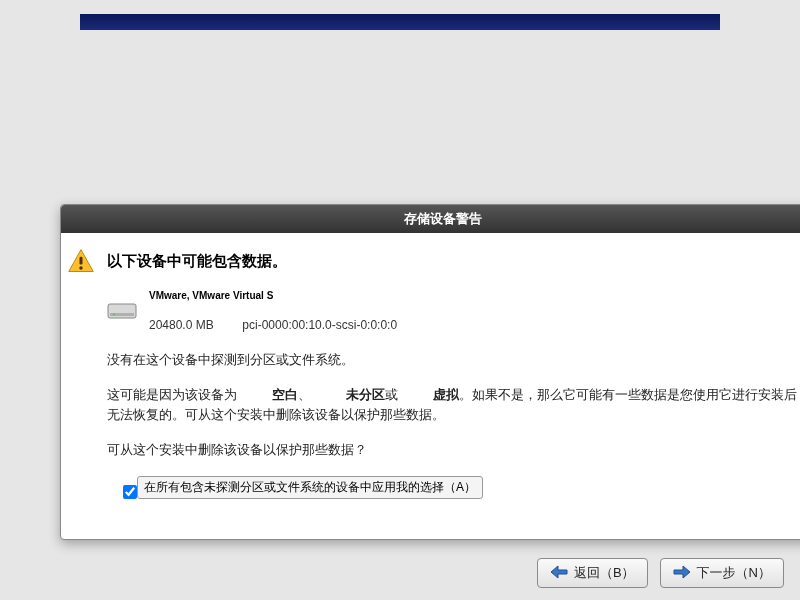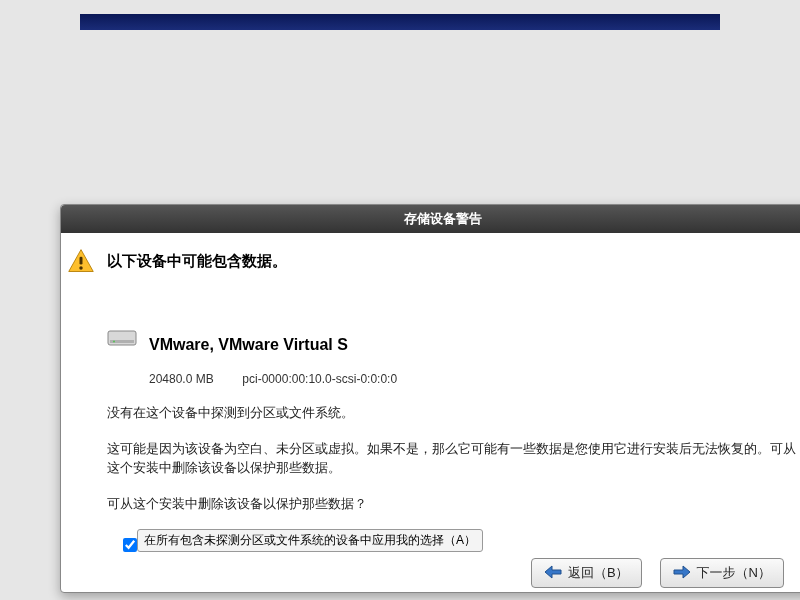--- a/index.html
+++ b/index.html
@@ -65,30 +65,30 @@
       align-items: center;
       gap: 12px;
       margin-left: 40px;
       margin-bottom: 16px;
     }
     .hdd-icon {
       width: 30px;
       height: 22px;
     }
     .device-info { line-height: 1.3; }
-    .device-name { font-weight: bold; font-size: 16px; margin-top: 46px; }
+    .device-name { font-weight: bold; font-size: 10px; }
     .device-sub { color: #333; font-size: 12px; margin-top: 16px; }
     .device-sub .size { display: inline-block; min-width: 90px; }
     .para {
       margin-left: 40px;
       margin-bottom: 16px;
       line-height: 1.5;
       color: #222;
     }
-    .para .bold { font-weight: normal; }
+    .para .bold { font-weight: bold; margin-left: 35px; }
     .checkbox-row {
       margin-left: 56px;
       display: flex;
       align-items: flex-end;
       gap: 0;
       margin-bottom: 22px;
     }
     .checkbox-row input { width: 14px; height: 14px; }
     .checkbox-label {
       border: 1px solid #999;
@@ -113,21 +113,21 @@
     }
     .btn-highlight {
       outline: 2px solid #d62020;
       outline-offset: 2px;
     }
     .footer-btns {
       position: absolute;
       bottom: 12px;
       right: 16px;
       display: flex;
-      gap: 18px;
+      gap: 12px;
     }
     .footer-btn {
       display: flex;
       align-items: center;
       gap: 6px;
       padding: 5px 12px;
       border: 1px solid #8a8a8a;
       border-radius: 4px;
       background: linear-gradient(to bottom, #fafafa, #e2e2e2);
       font-size: 13px;

